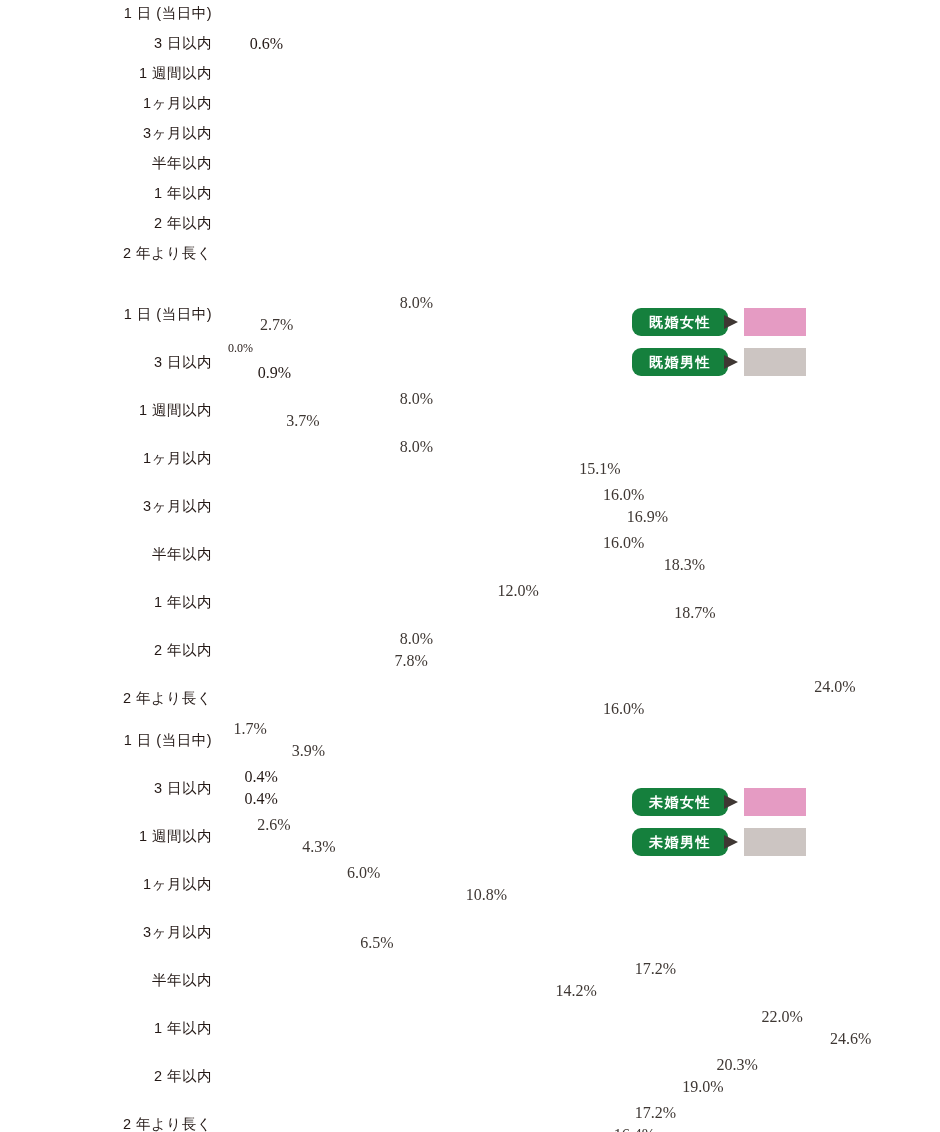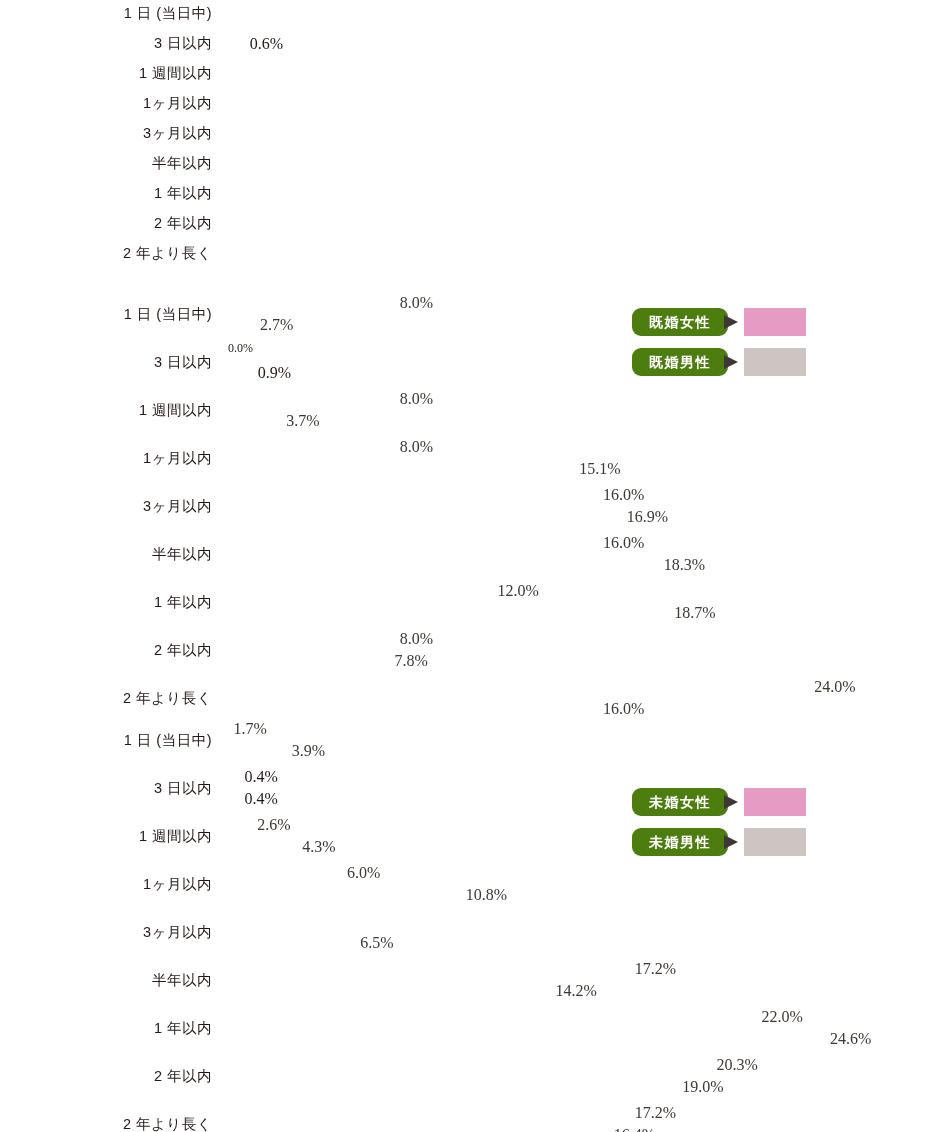--- a/index.html
+++ b/index.html
@@ -119,21 +119,21 @@
     position: relative;
     height: 28px;
     margin-bottom: 12px;
   }
   .legend-bubble {
     position: absolute;
     left: 0;
     top: 0;
     width: 96px;
     height: 28px;
-    background: #4d7c0f;
+    background: #15803d;
     border-radius: 9px;
     color: #ffffff;
     font-family: "Liberation Sans", "DejaVu Sans", sans-serif;
     font-weight: bold;
     font-size: 14px;
     line-height: 28px;
     text-align: center;
     letter-spacing: 1.5px;
   }
   .legend-tail {

